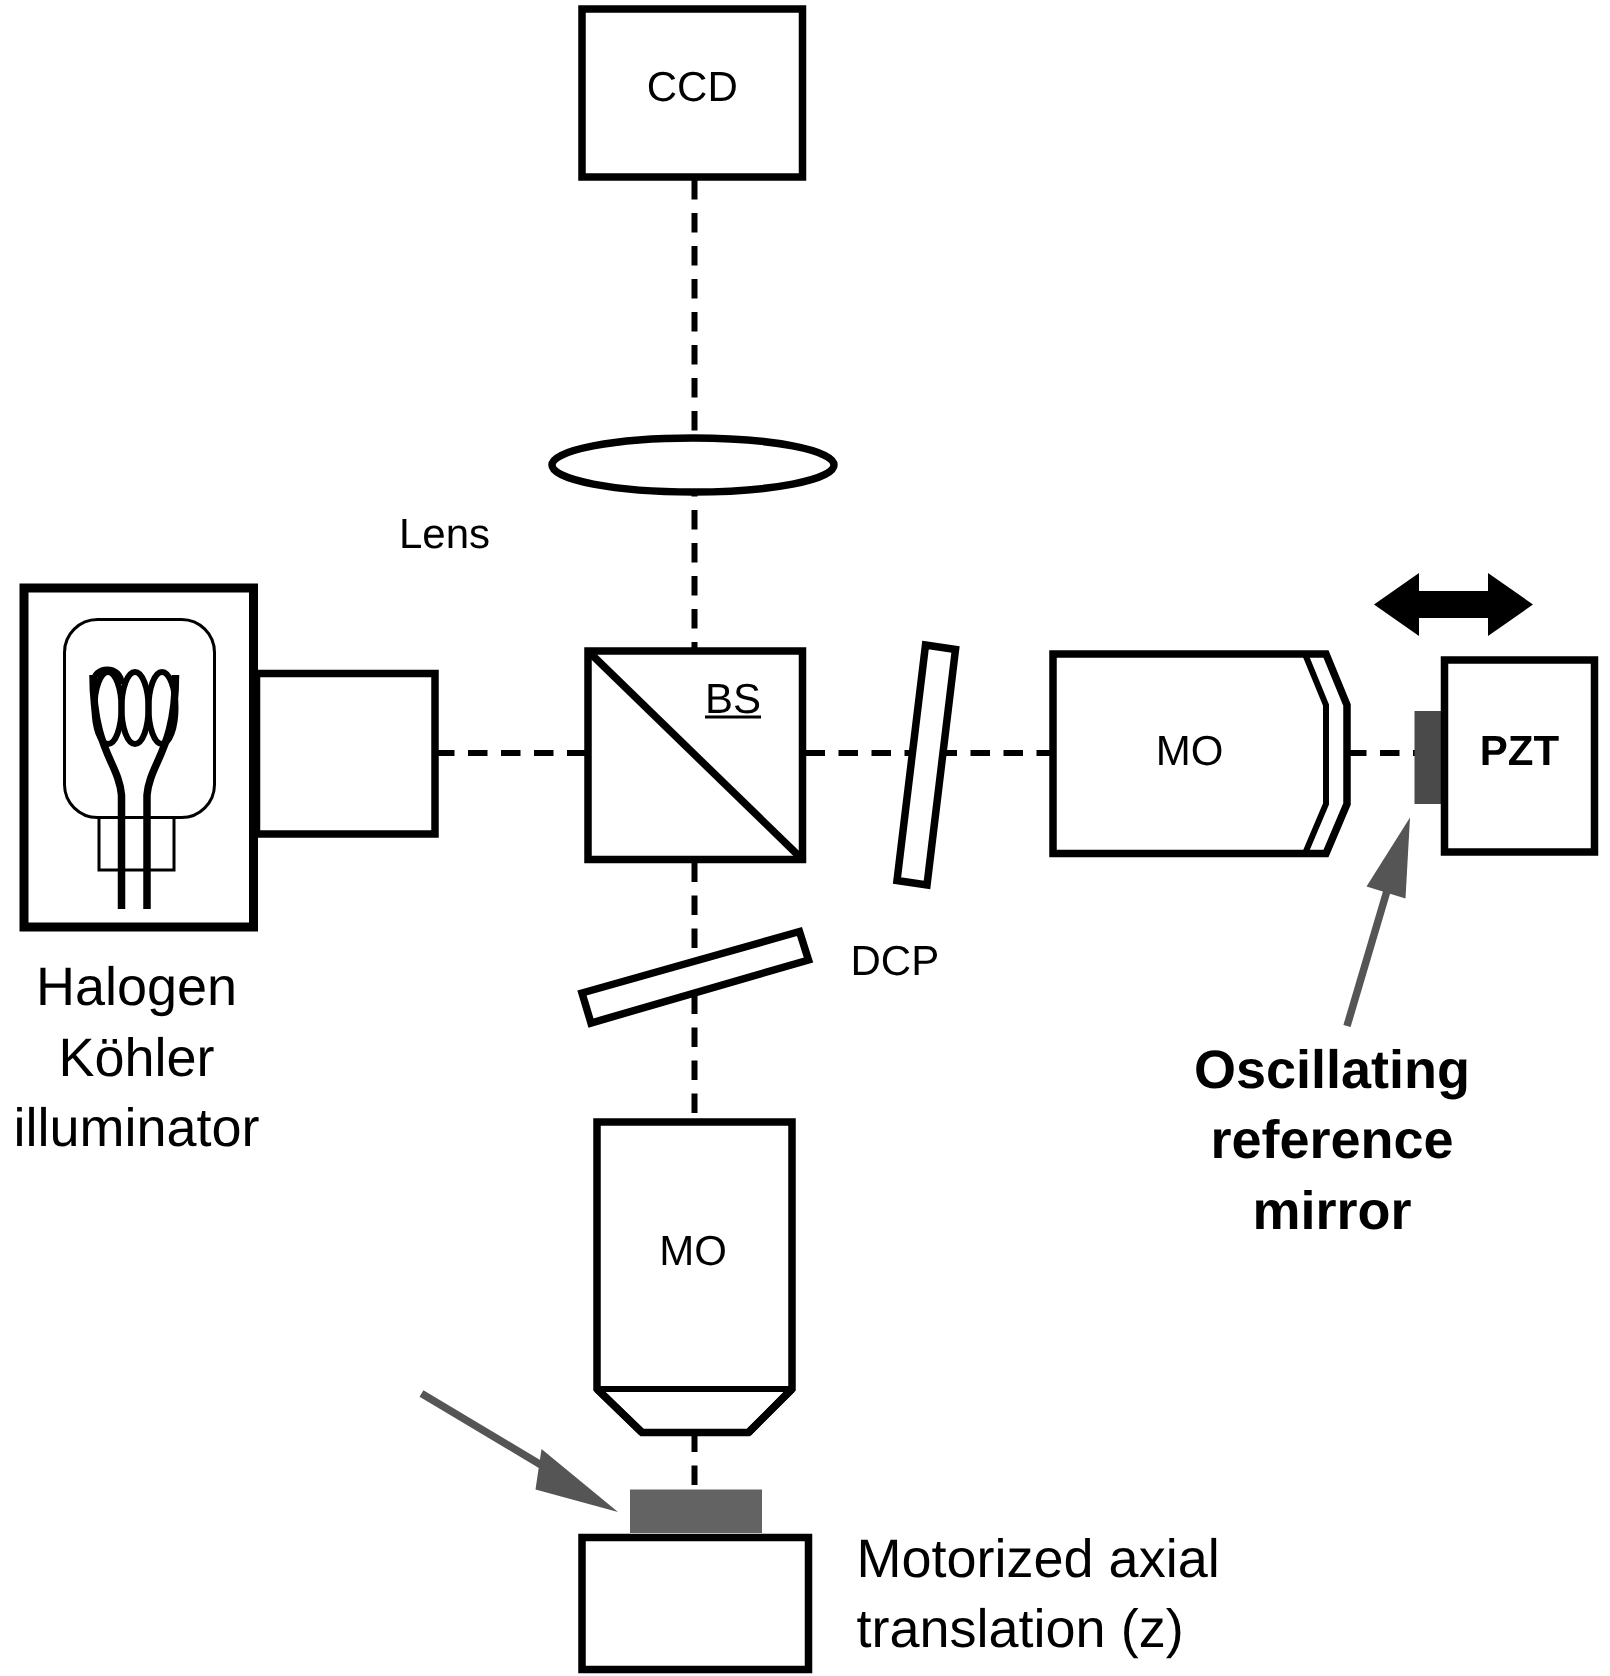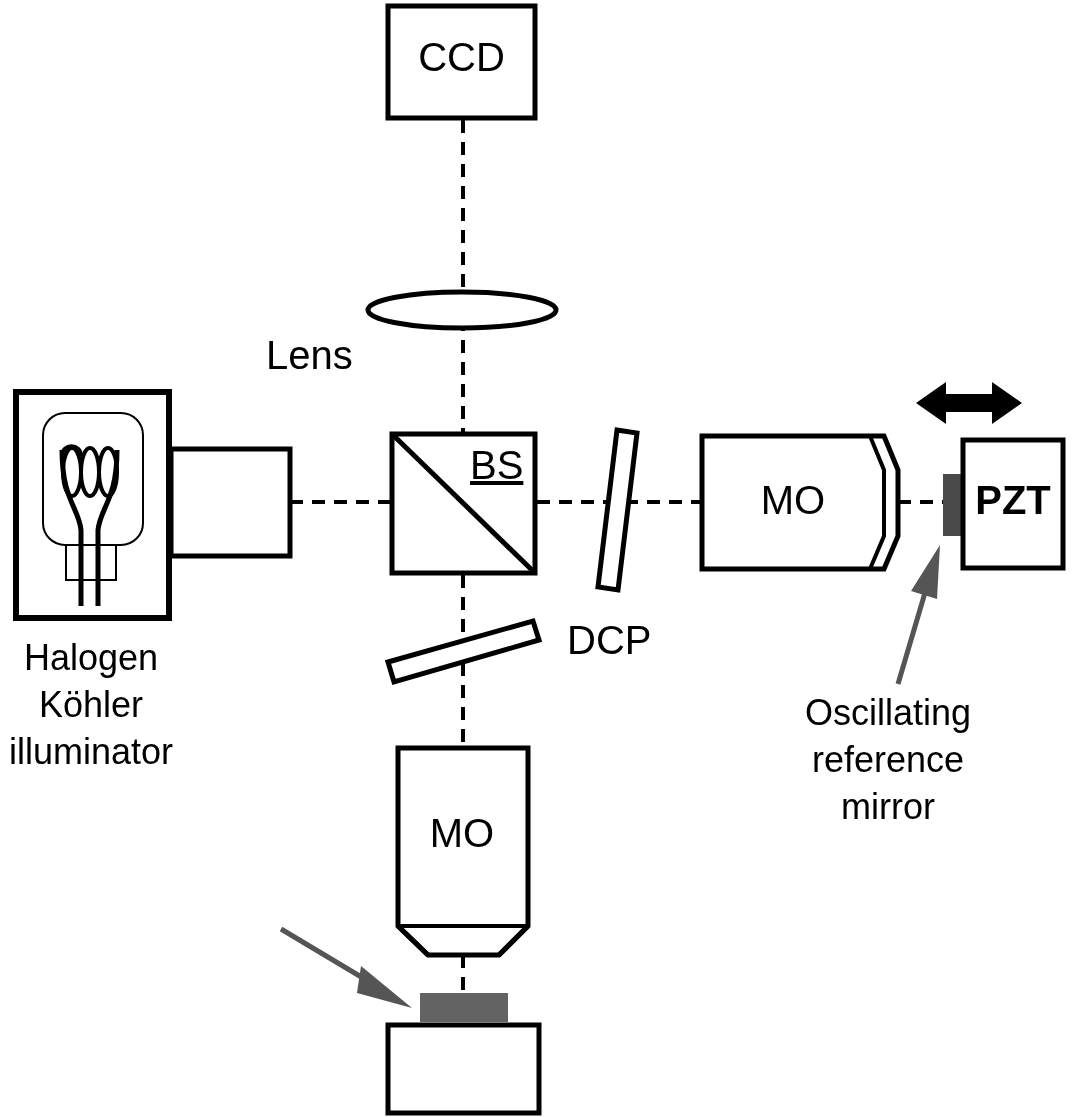--- a/index.html
+++ b/index.html
@@ -26,21 +26,21 @@
     position: absolute;
     color: #000000;
     font-family: "Liberation Sans", sans-serif;
     font-weight: 400;
     white-space: pre;
     line-height: 47px;
     letter-spacing: 0px;
   }
   .lbl-ctr { text-align: center; }
   .lbl-left { text-align: left; }
-  .f40 { font-size: 40px; }
+  .f40 { font-size: 28px; }
   .f36 { font-size: 36px; }
 </style>
 </head>
 <body>
 
 <div id="stage">
 
   <svg id="diagram" viewBox="0 0 1073 1117" xmlns="http://www.w3.org/2000/svg">
 
     <g stroke="#000000" stroke-width="4" stroke-dasharray="13 9" fill="none">
@@ -130,21 +130,23 @@
   <div class="lbl f40 lbl-left" style="left:567px; top:617px;">DCP</div>
 
   <div class="lbl f36 lbl-ctr" style="left:-14px; top:634px; width:210px;">Halogen
 Köhler
 illuminator</div>
 
   <div class="lbl f40 lbl-ctr" style="left:700px; top:477px; width:186px;">MO</div>
 
   <div class="lbl f40 lbl-ctr" style="left:963px; top:477px; width:100px;font-weight:bold;">PZT</div>
 
-  <div class="lbl f36 lbl-ctr" style="left:788px; top:689px; width:200px;">Oscillating
+  <div class="lbl f36 lbl-ctr" style="left:788px; top:689px; width:200px;font-weight:bold;">Oscillating
 reference
 mirror</div>
 
   <div class="lbl f40 lbl-ctr" style="left:396px; top:810px; width:132px;">MO</div>
 
 
+  <div class="lbl f36 lbl-left" style="left:571px; top:1015px;">Motorized axial
+translation (z)</div>
 
 </div>
 
 </body></html>

